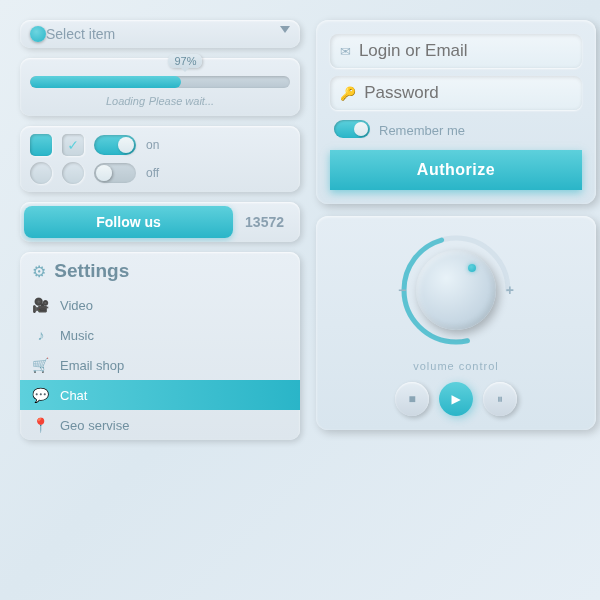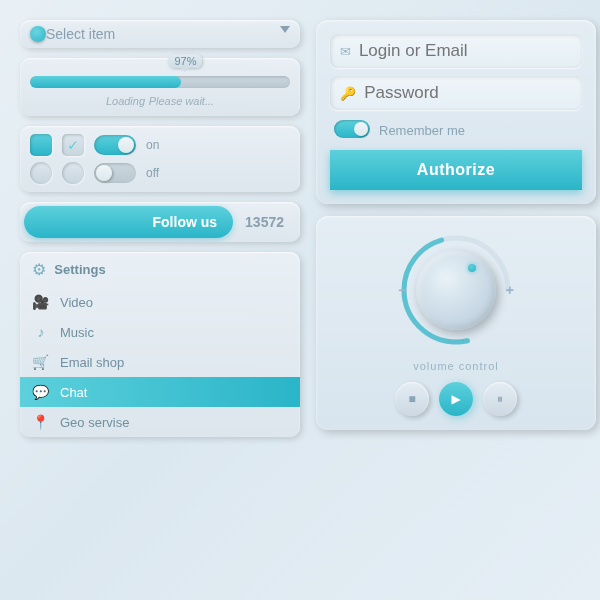--- a/index.html
+++ b/index.html
@@ -182,27 +182,27 @@
       background: linear-gradient(180deg, #e8eff5 0%, #dde6ed 100%);
       border-radius: 10px;
       padding: 4px;
       box-shadow: 2px 2px 6px rgba(0,0,0,0.15), inset 0 1px 2px rgba(255,255,255,0.8);
       display: flex;
       align-items: center;
       overflow: hidden;
     }
     .follow-btn {
       background: linear-gradient(180deg, #5dd0dc, #2ab5c8);
-      border-radius: 16px;
+      border-radius: 8px;
       padding: 8px 16px;
       color: white;
       font-size: 14px;
       font-weight: 700;
       flex: 1;
-      text-align: right;
+      text-align: center;
       box-shadow: 0 2px 6px rgba(42,181,200,0.4);
     }
     .follow-count {
       padding: 6px 12px;
       font-size: 14px;
       color: #8aa0b0;
       font-weight: 600;
     }
 
     
@@ -216,21 +216,21 @@
       display: flex;
       align-items: center;
       gap: 8px;
       padding: 8px 12px;
     }
     .gear-icon {
       color: #7ab0c0;
       font-size: 16px;
     }
     .settings-title {
-      font-size: 13px;
+      font-size: 19px;
       color: #7090a0;
       font-weight: 600;
     }
     .menu-item {
       display: flex;
       align-items: center;
       gap: 10px;
       padding: 7px 12px;
       font-size: 13px;
       color: #7090a0;

